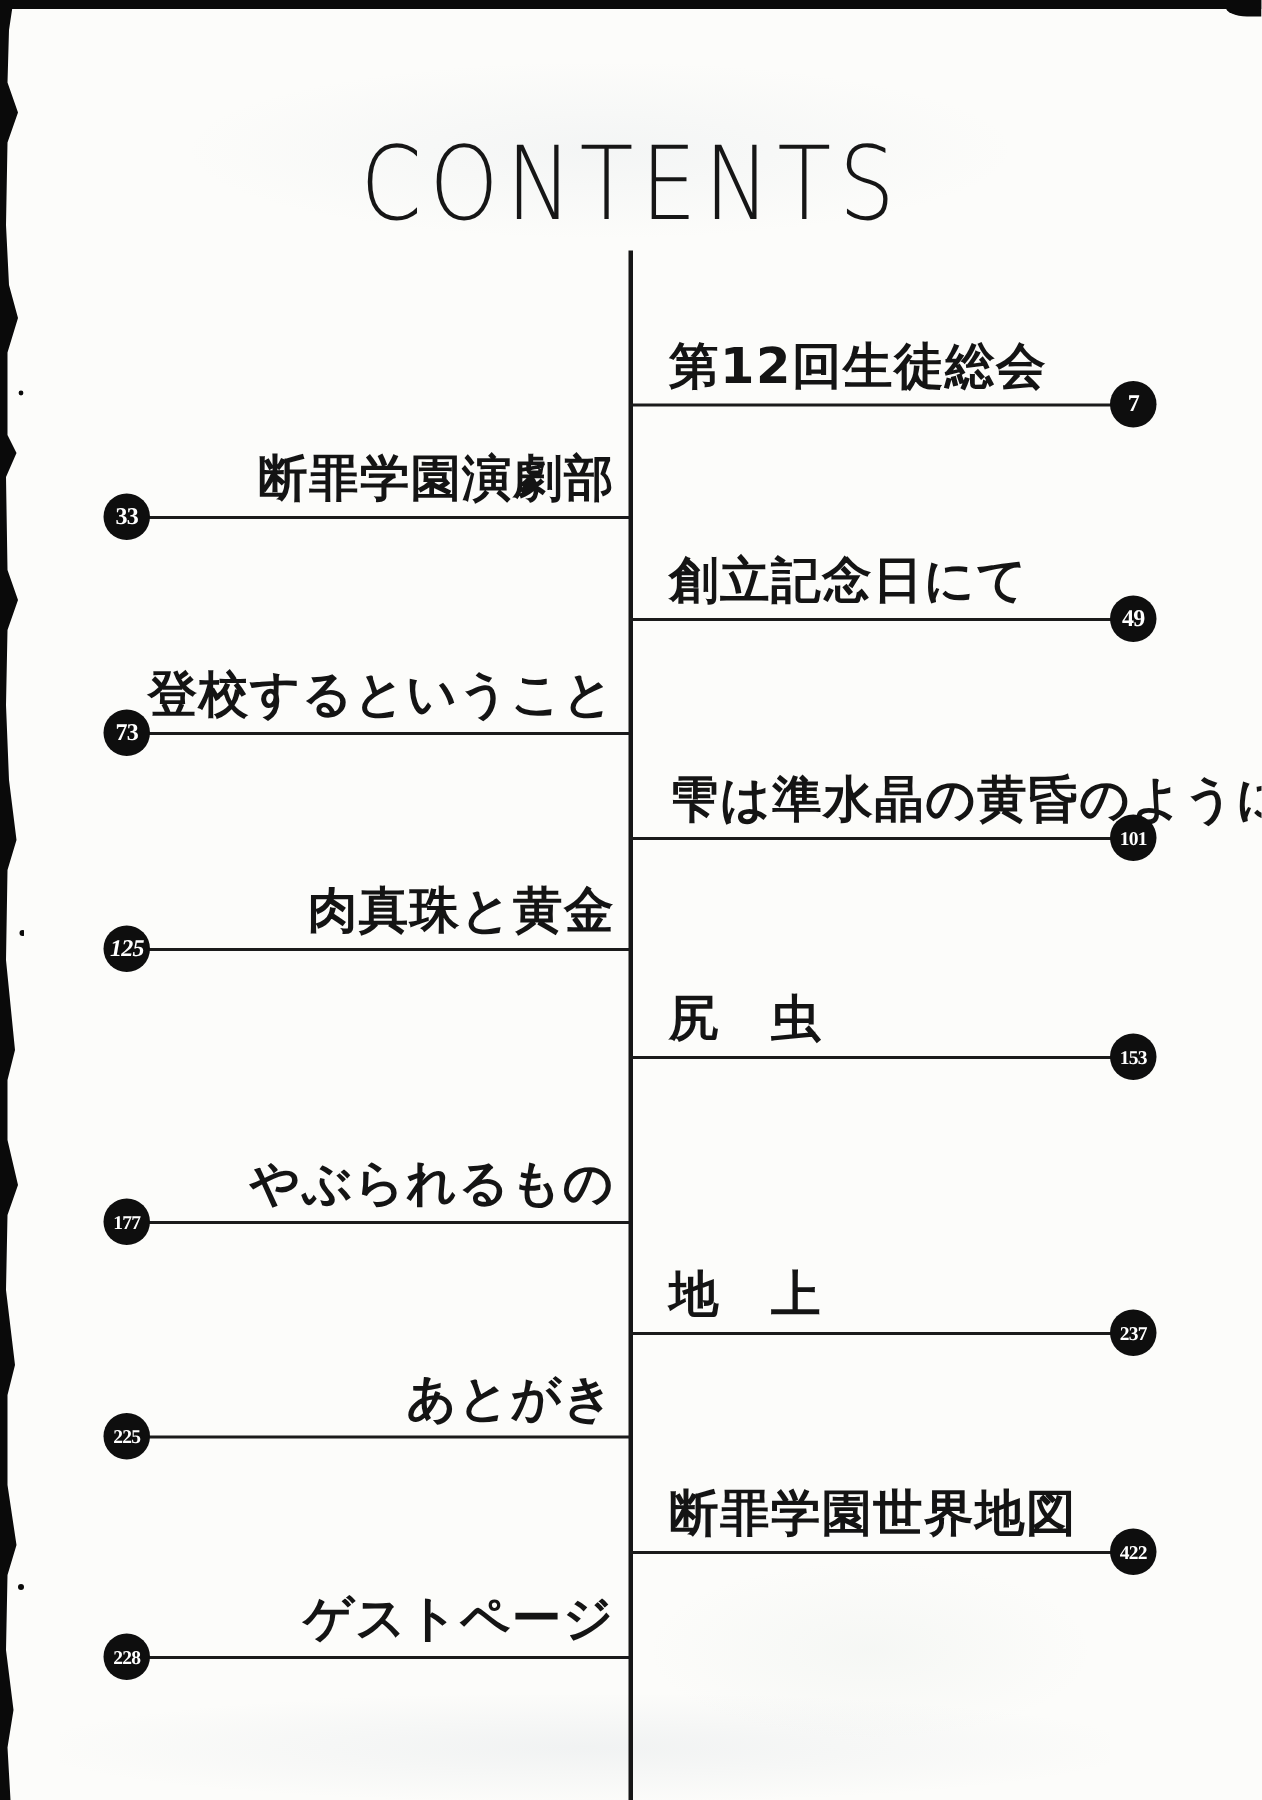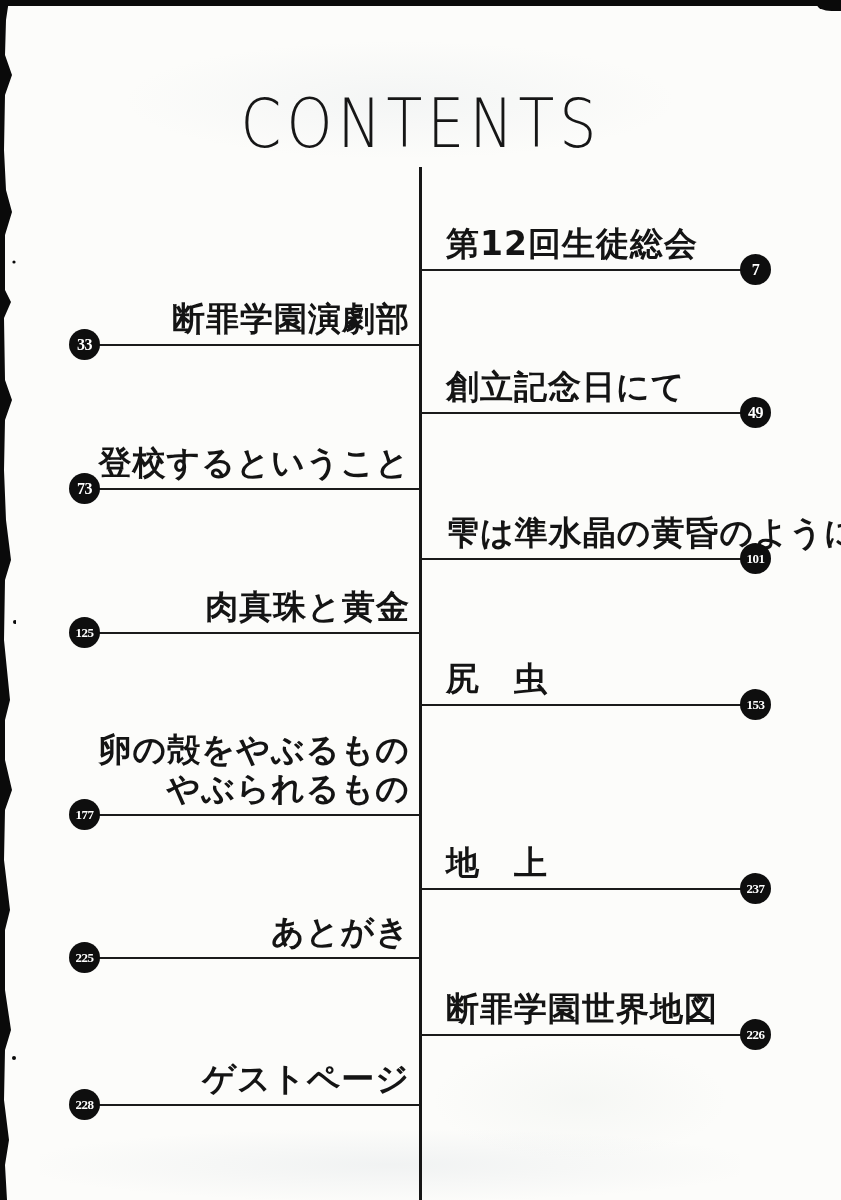--- a/index.html
+++ b/index.html
@@ -112,34 +112,34 @@
   <div class="rule"></div>
   <div class="badge">
       <span style="font-size: 13px;">101</span>
     </div>
 </div>
 
 <div class="entry left" style="top:633px">
   <div class="chapter-title">肉真珠と黄金</div>
   <div class="rule"></div>
   <div class="badge">
-      <span style="font-size: 13px;">125</span>
+      <span style="font-size: 16px; font-style: italic;">125</span>
     </div>
 </div>
 
 <div class="entry right" style="top:705px">
   <div class="chapter-title">尻　虫</div>
   <div class="rule"></div>
   <div class="badge">
       <span style="font-size: 13px; font-family: Liberation Serif, serif;">153</span>
     </div>
 </div>
 
 <div class="entry left" style="top:815px">
-  <div class="chapter-title"><span>卵の殻をやぶるもの</span><br><span>やぶられるもの</span></div>
+  <div class="chapter-title"><br><span>やぶられるもの</span></div>
   <div class="rule"></div>
   <div class="badge">
       <span style="font-size: 13px;">177</span>
     </div>
 </div>
 
 <div class="entry right" style="top:889px">
   <div class="chapter-title">地　上</div>
   <div class="rule"></div>
   <div class="badge">
@@ -152,21 +152,21 @@
   <div class="rule"></div>
   <div class="badge">
       <span style="font-size: 13px;">225</span>
     </div>
 </div>
 
 <div class="entry right" style="top:1035px">
   <div class="chapter-title">断罪学園世界地図</div>
   <div class="rule"></div>
   <div class="badge">
-      <span style="font-size: 13px;">226</span>
+      <span style="font-size: 13px;">422</span>
     </div>
 </div>
 
 <div class="entry left" style="top:1105px">
   <div class="chapter-title">ゲストページ</div>
   <div class="rule"></div>
   <div class="badge">
       <span style="font-size: 13px;">228</span>
     </div>
 </div>

